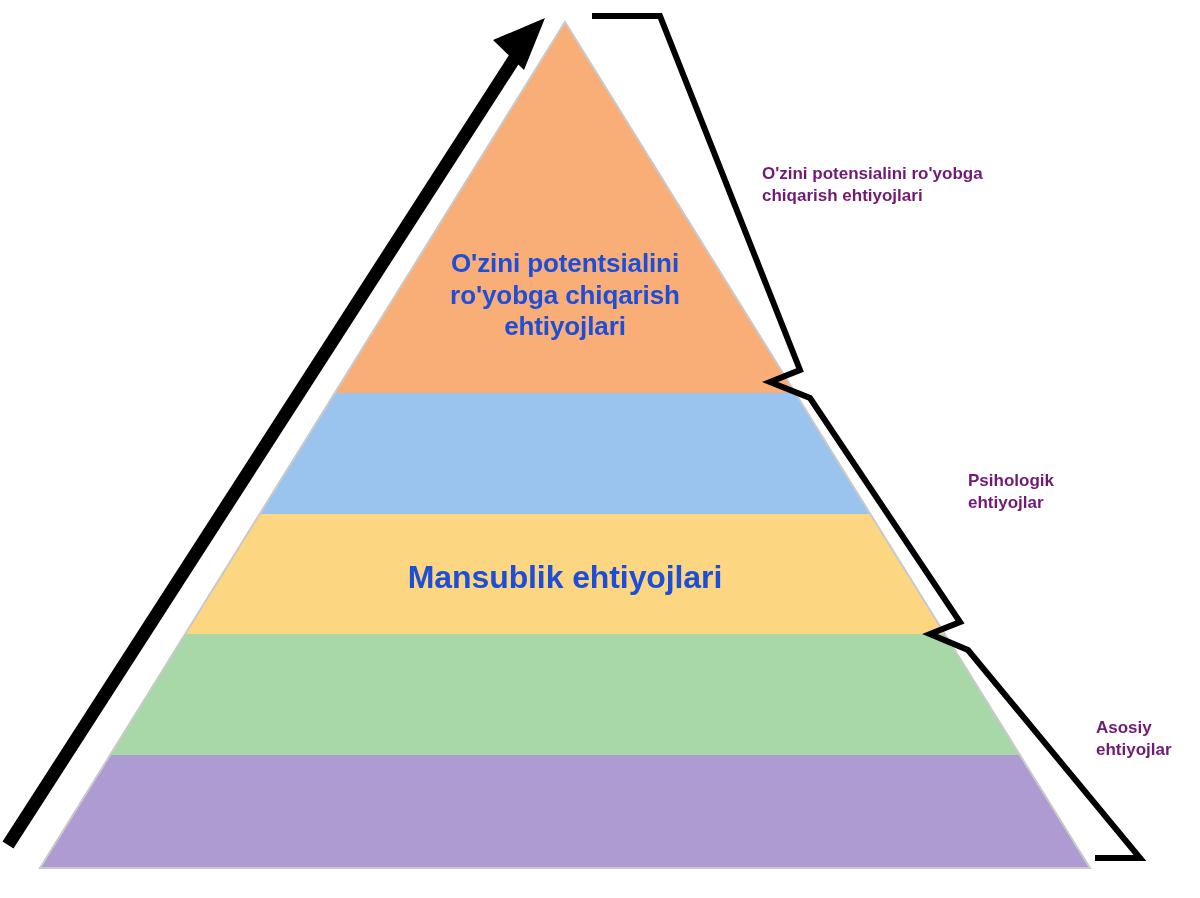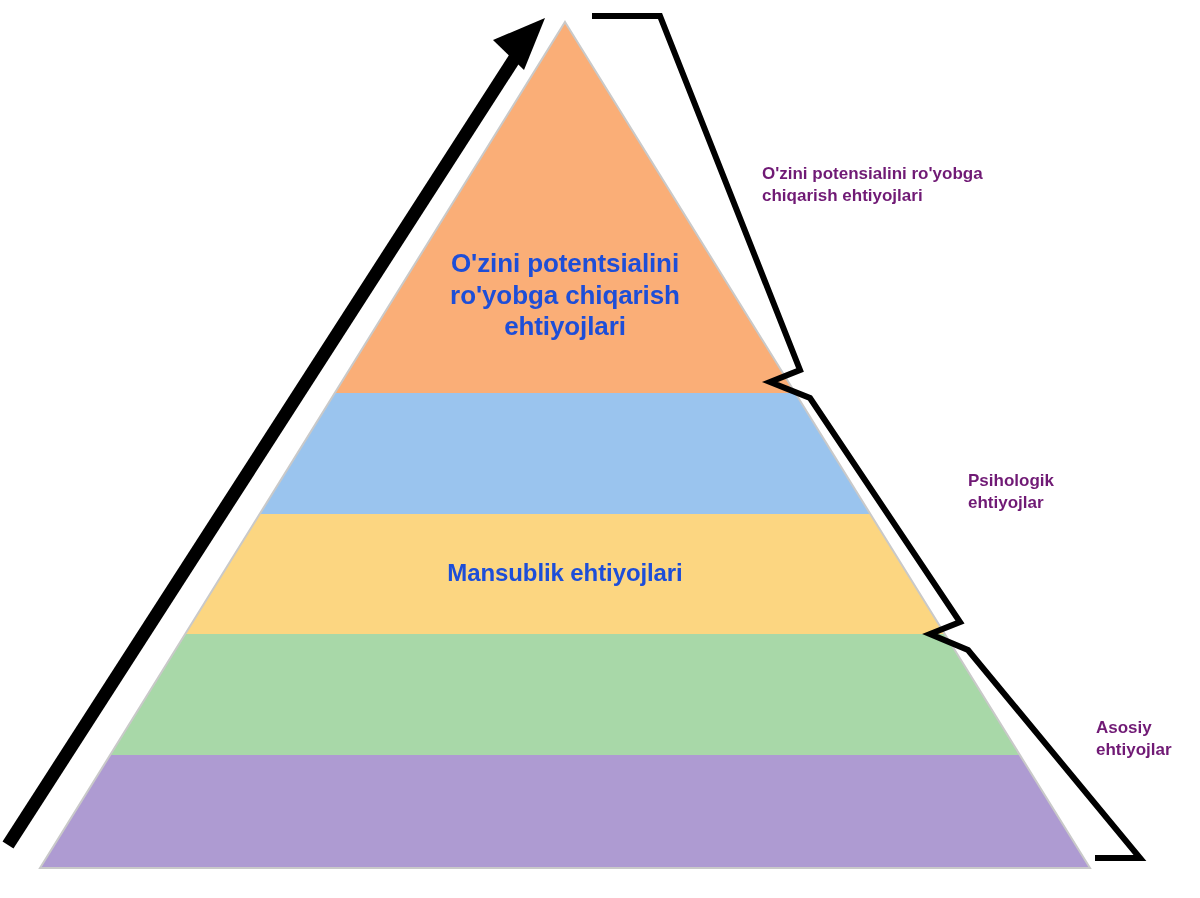--- a/index.html
+++ b/index.html
@@ -29,21 +29,21 @@
     text-align: center;
     color: #1d4ed8;
     font-weight: bold;
     line-height: 1.22;
     letter-spacing: -0.1px;
     white-space: pre-line;
     pointer-events: none;
   }
   .tier-label.t0 { font-size: 26px; }
   .tier-label.t1 { font-size: 26px; }
-  .tier-label.t2 { font-size: 24px; }
+  .tier-label.t2 { font-size: 32px; }
   .tier-label.t3 { font-size: 26px; }
   .tier-label.t4 { font-size: 26px; }
 
   .side-label {
     position: absolute;
     color: #701a75;
     font-weight: bold;
     line-height: 1.3;
     white-space: pre-line;
     pointer-events: none;

